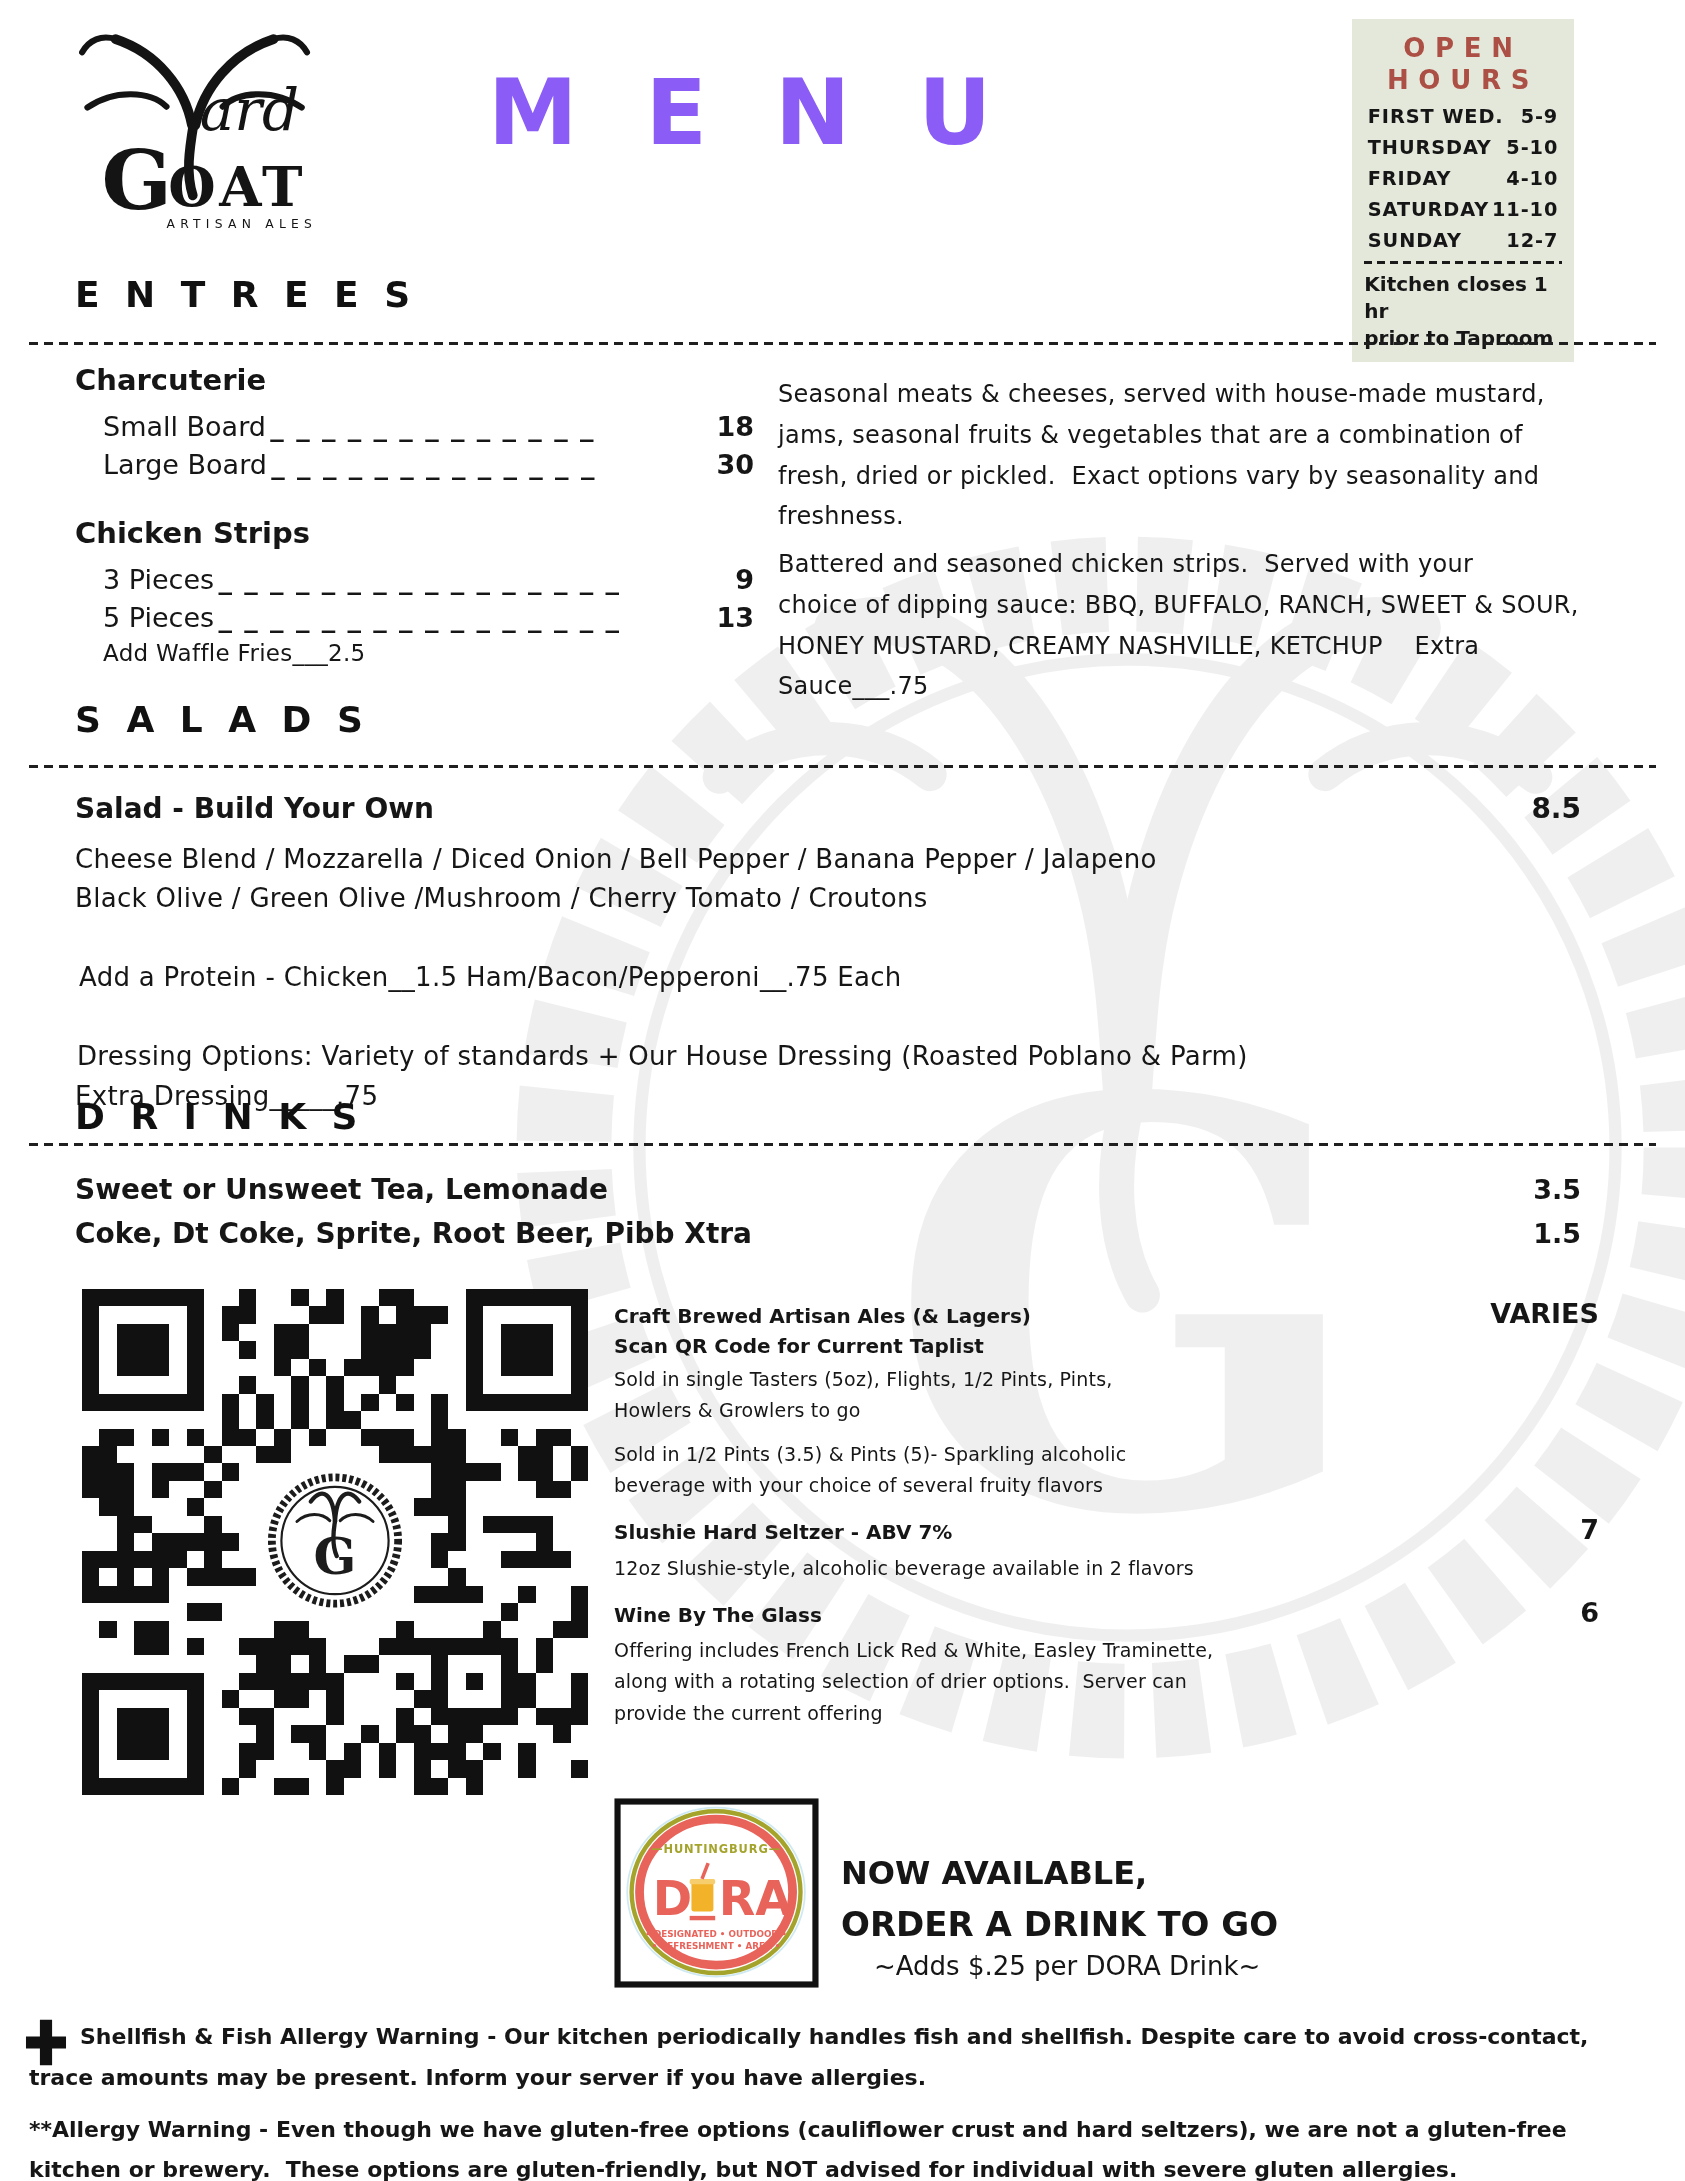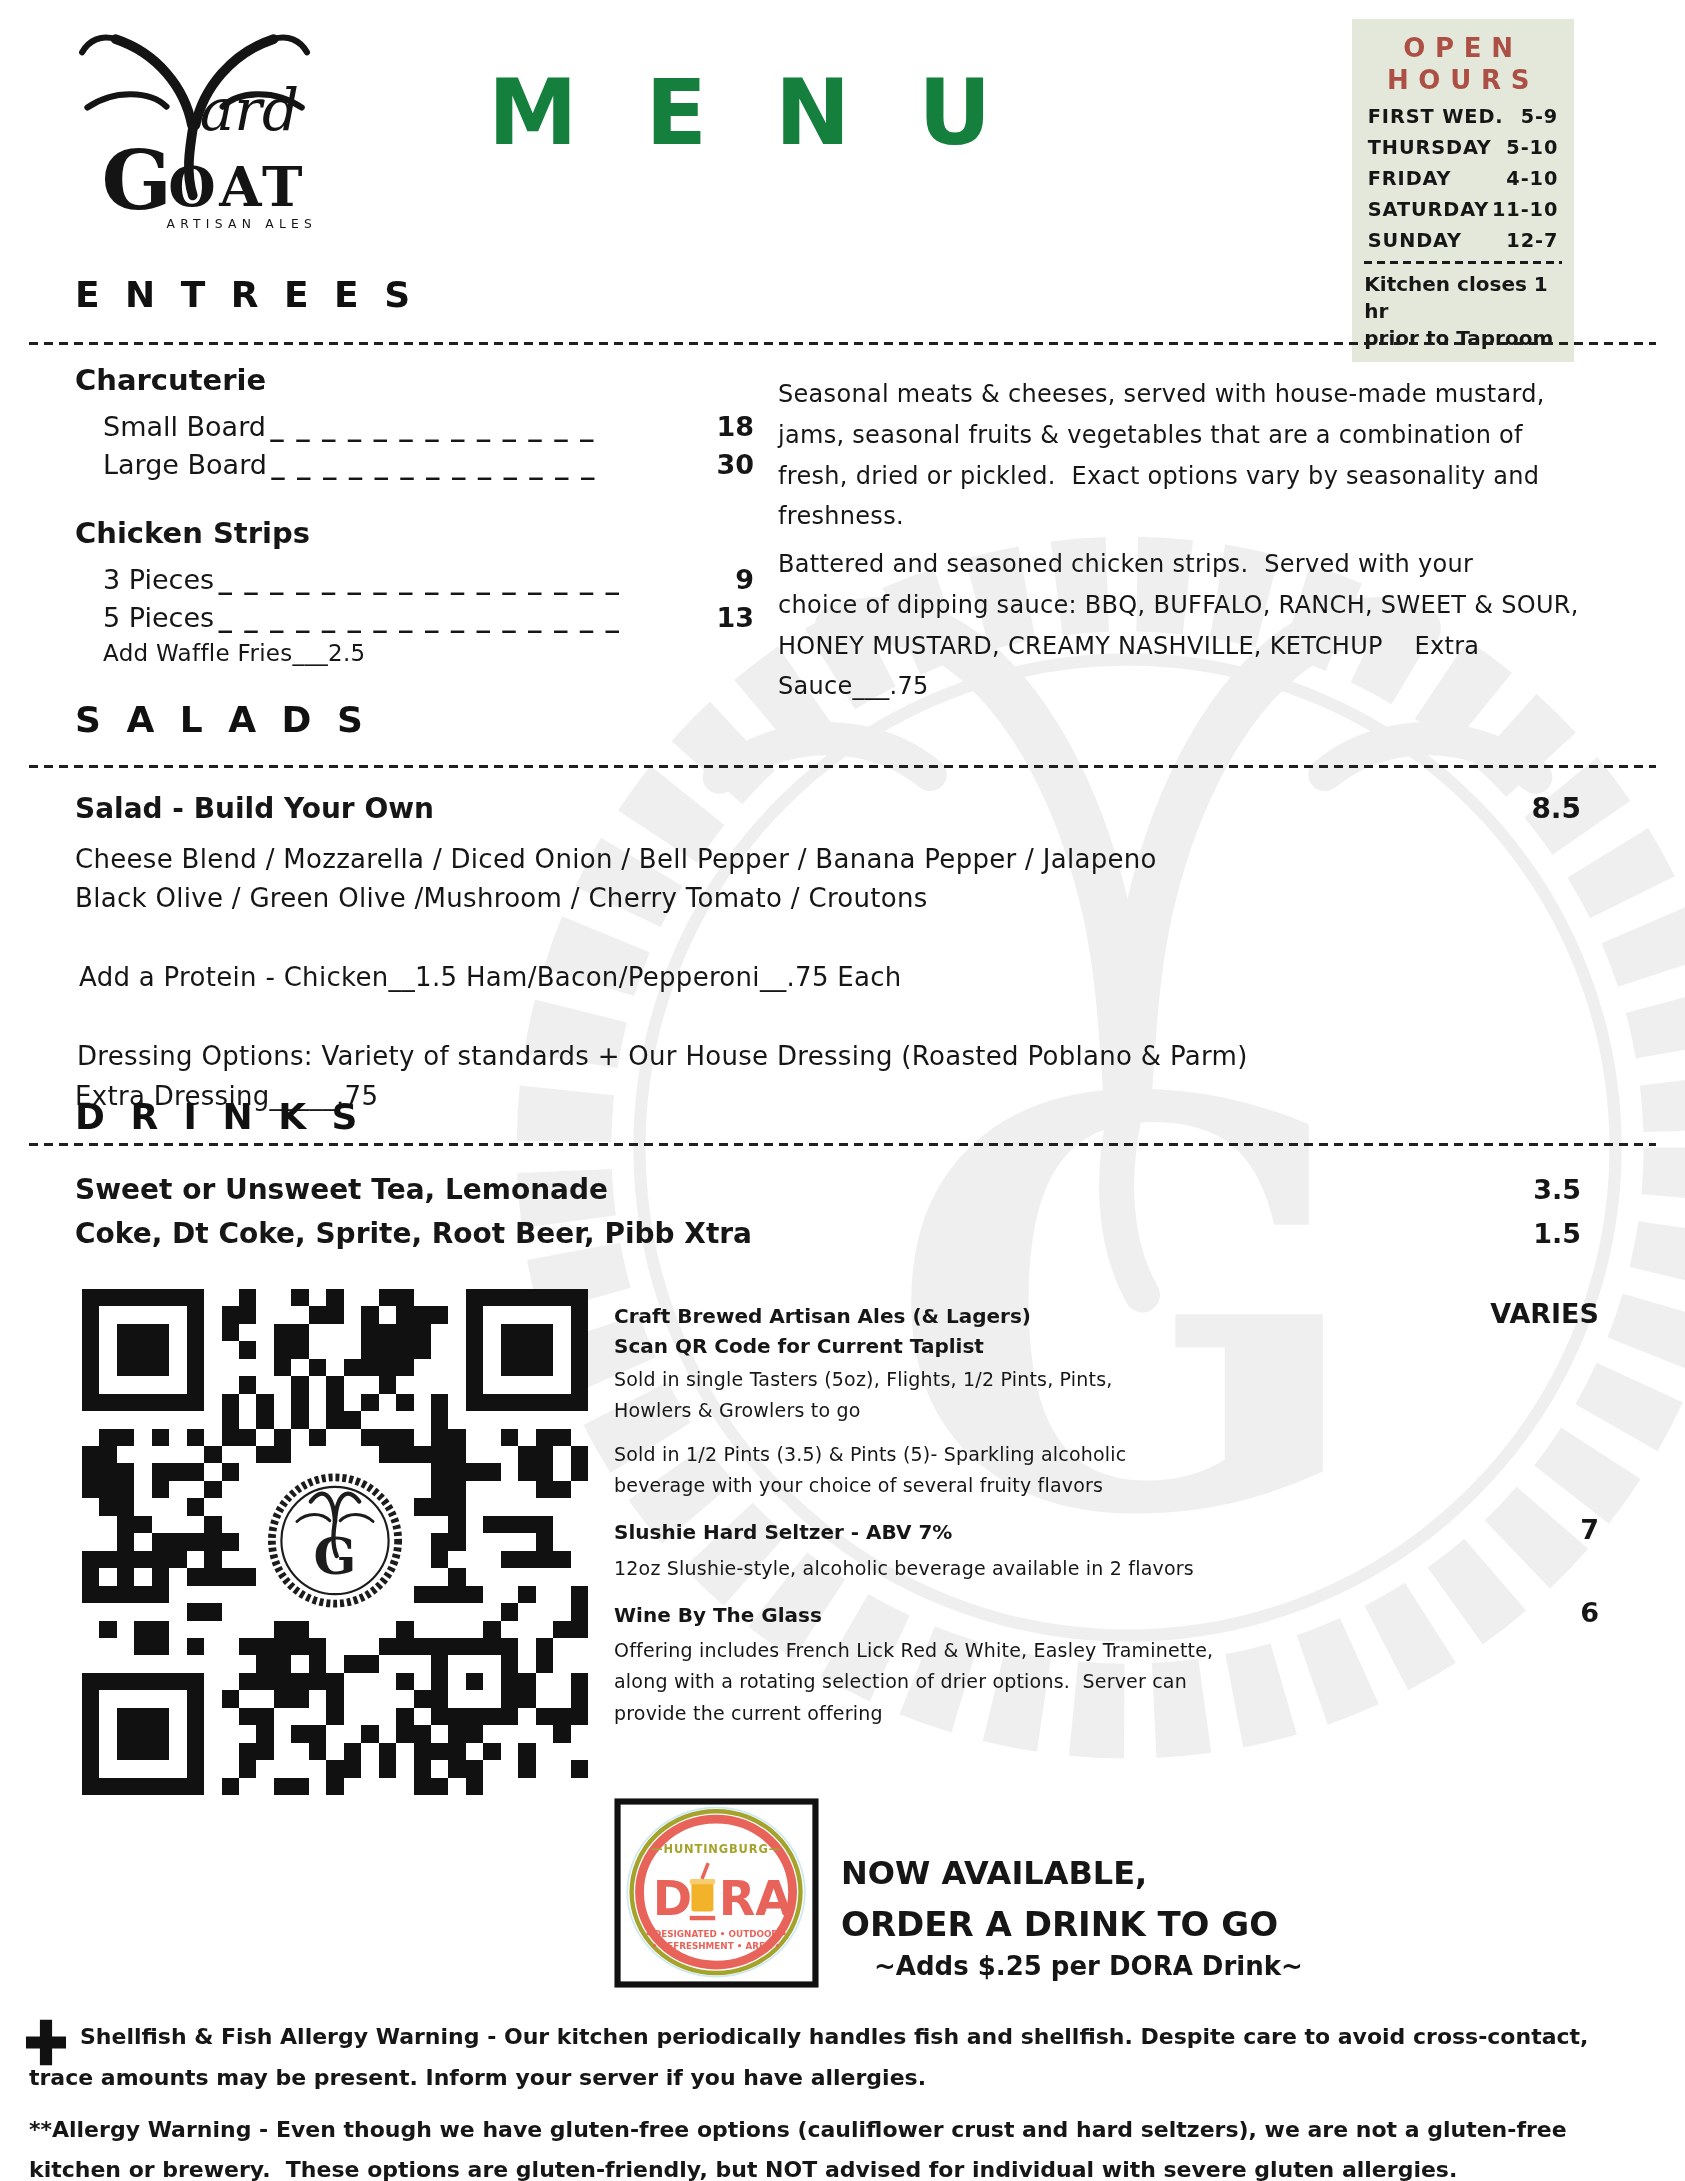--- a/index.html
+++ b/index.html
@@ -2,21 +2,21 @@
 <html style="font-size:14px"><head>
 <meta charset="utf-8">
 <style>
   html,body{margin:0;padding:0;background:#888;}
   .page{position:relative;width:1685px;height:2181px;background:#ffffff;overflow:hidden;
         font-family:"DejaVu Sans","Liberation Sans",sans-serif;color:#161616;}
   .abs{position:absolute;}
   
   .watermark{position:absolute;left:456px;top:483px;width:1343px;height:1330px;opacity:.057;pointer-events:none;}
   
-  .menu-title{left:488px;top:60px;font-size:90px;font-weight:800;letter-spacing:68px;color:#15803d;white-space:nowrap;}
+  .menu-title{left:488px;top:60px;font-size:90px;font-weight:800;letter-spacing:68px;color:#8b5cf6;white-space:nowrap;}
   .hours-box{left:1352px;top:19.3px;width:222px;background:#e4e8db;padding:12.3px 12.3px 10.5px 12.3px;box-sizing:border-box;}
   .hours-title{color:#ac4f44;font-weight:800;font-size:26px;letter-spacing:9.7px;text-align:center;line-height:1.25;margin-bottom:8.8px;}
   .hours-row{display:flex;justify-content:space-between;font-weight:700;font-size:19.3px;letter-spacing:0.9px;margin:8px 3.5px;}
   .hours-divider{height:2.6px;margin:8.8px 0 7px 0;background:repeating-linear-gradient(90deg,#1a1a1a 0 8px,transparent 8px 13px);}
   .hours-note{font-weight:700;font-size:20px;line-height:1.35;white-space:pre-wrap;}
   
   .sec-heading{font-size:36px;font-weight:700;letter-spacing:25.5px;color:#111;white-space:nowrap;}
   .dashline{height:2.6px;background:repeating-linear-gradient(90deg,#1f1f1f 0 8.8px,transparent 8.8px 15px);}
   
   .item-name{font-size:29px;font-weight:700;}
@@ -32,21 +32,21 @@
   .craft{width:985px;}
   .craft-head{display:flex;align-items:baseline;}
   .craft-title{font-size:20px;font-weight:700;flex:1;}
   .craft-price{min-width:158px;text-align:right;font-size:27px;font-weight:700;}
   .craft-desc{font-size:19px;line-height:1.65;white-space:pre-wrap;letter-spacing:0.2px;}
   .qr-wrap{left:82px;top:1289px;width:506px;height:506px;}
   .qr-center{position:absolute;left:50%;top:50%;transform:translate(-50%,-50%);}
   
   .promo1{font-size:32px;font-weight:800;}
   .promo2{font-size:34px;font-weight:800;margin-top:12.3px;}
-  .promo3{font-size:26px;font-weight:700;margin-top:7px;margin-left:33px;}
+  .promo3{font-size:26px;font-weight:400;margin-top:7px;margin-left:33px;}
   
   .footer{left:29px;top:2017px;width:1643px;font-weight:700;font-size:22px;line-height:1.85;}
   .w1{text-indent:51px;white-space:pre-wrap;}
   .w2{margin-top:11.4px;white-space:pre-wrap;}
   .plus-icon{left:24.6px;top:2019px;}
 </style>
 </head>
 <body>
 
 <div class="page">

